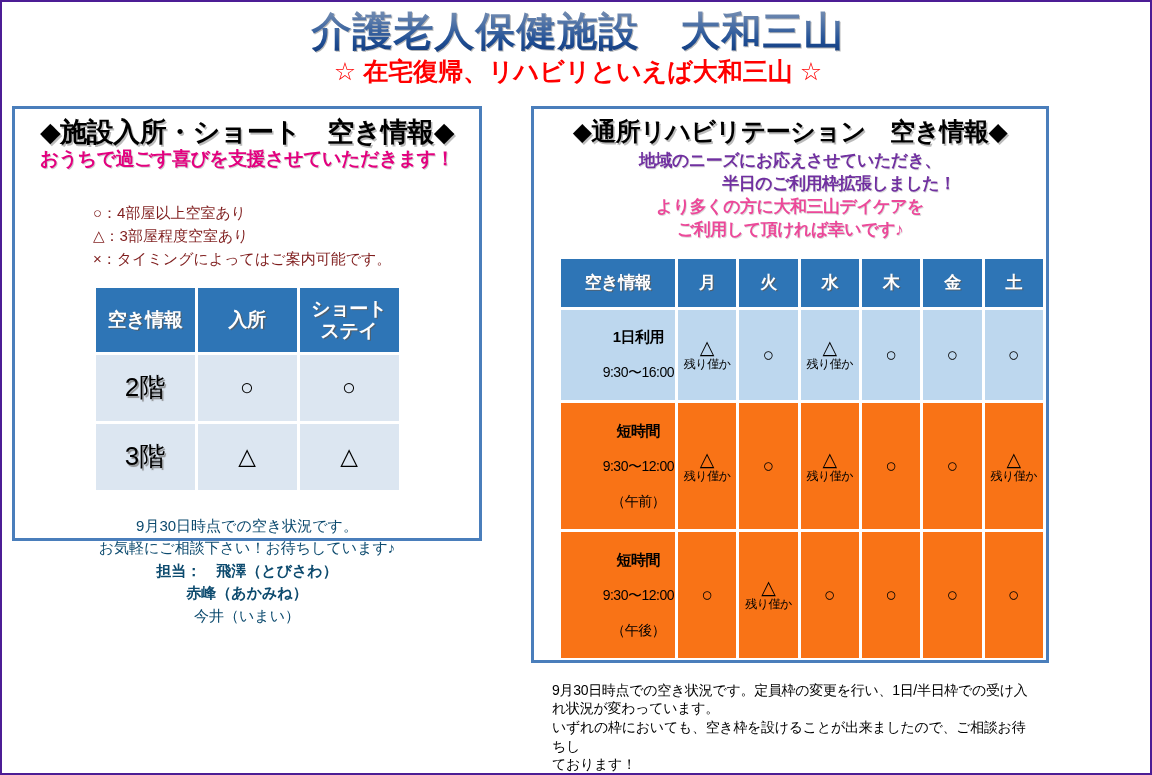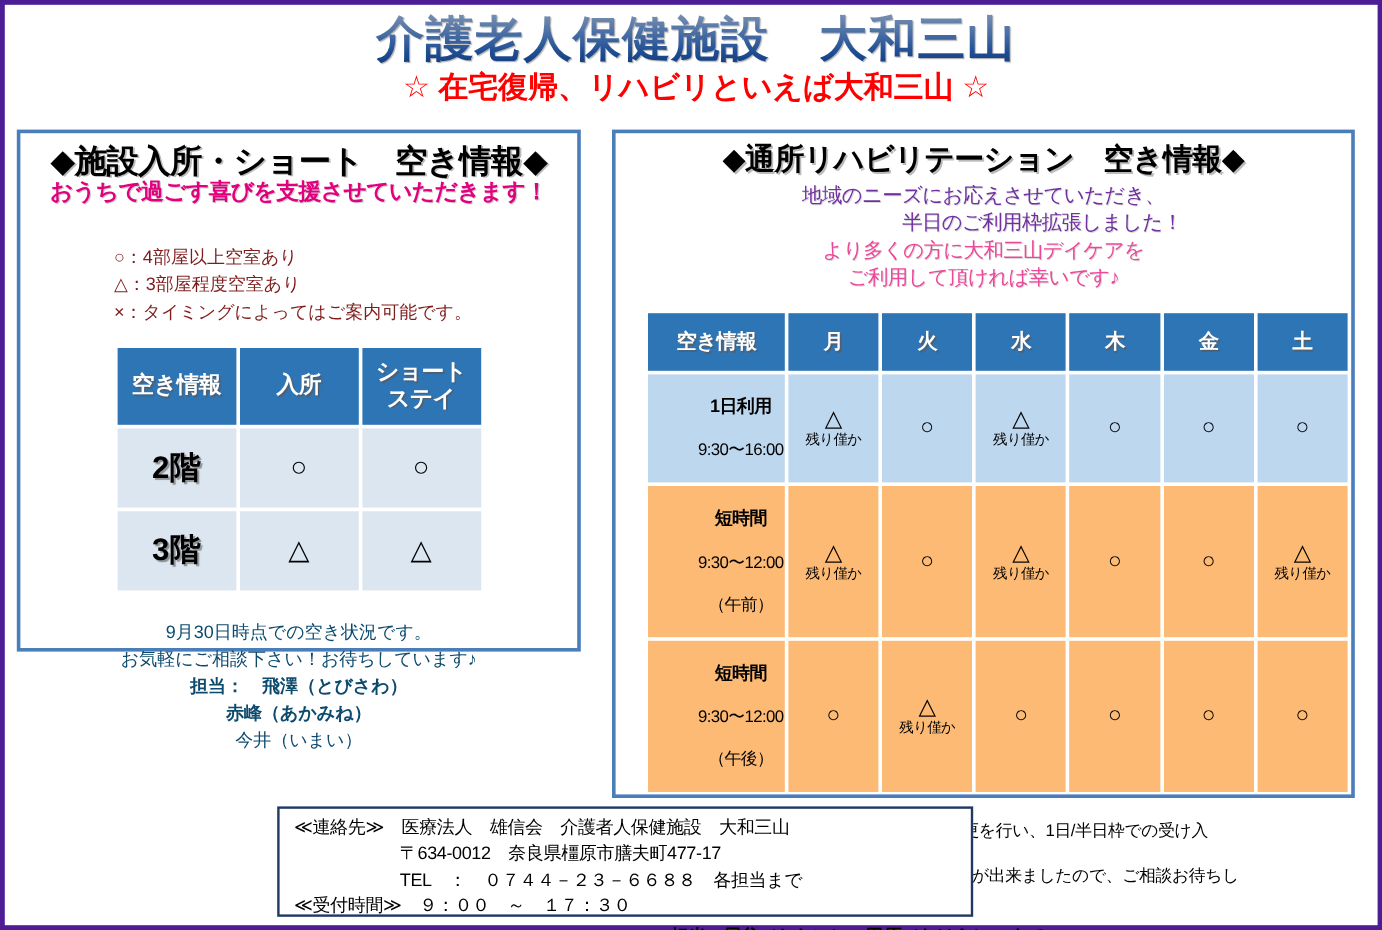--- a/index.html
+++ b/index.html
@@ -5,21 +5,21 @@
   html,body{margin:0;padding:0;}
   body{
     width:1152px;height:775px;
     background:#ffffff;
     font-family:"Liberation Sans","DejaVu Sans",sans-serif;
     overflow:hidden;
     position:relative;
   }
   #page{
     position:absolute;left:0;top:0;width:1152px;height:775px;
-    border:4px solid #4c1d95;
+    border:2px solid #4c1d95;
     box-sizing:border-box;
     background:#fff;
   }
 
   
   .title-wrap{position:absolute;left:0;top:6px;width:1152px;text-align:center;}
   .main-title{
     font-size:40px;font-weight:bold;letter-spacing:1px;
     background:linear-gradient(180deg,#7d93b4 0%,#4a6fa5 38%,#1f4e94 72%,#123a7a 100%);
     -webkit-background-clip:text;background-clip:text;color:transparent;
@@ -35,36 +35,36 @@
   }
 
   
   .panel{
     position:absolute;
     border:3px solid #4a7ebb;
     background:#ffffff;
     box-sizing:border-box;
   }
   #panel-left{left:10px;top:104px;width:470px;height:435px;}
-  #panel-right{left:506px;top:104px;width:619px;height:557px;}
+  #panel-right{left:529px;top:104px;width:518px;height:557px;}
 
   .panel-heading{
     text-align:center;font-size:27px;font-weight:bold;color:#000;
     margin-top:8px;line-height:1.15;letter-spacing:-0.5px;
     text-shadow:1.5px 1.5px 0.5px rgba(150,150,150,.65);
   }
   .panel-heading.small{font-size:25px;}
   .panel-sub-pink{
     text-align:center;font-size:19px;font-weight:bold;color:#e3007f;
     margin-top:0;line-height:1.2;letter-spacing:-0.5px;
     text-shadow:1px 1px 0.5px rgba(160,160,160,.5);
   }
   .notice{
     text-align:center;line-height:1.35;margin-top:4px;
-    font-size:17px;font-weight:normal;letter-spacing:-0.5px;
+    font-size:17px;font-weight:bold;letter-spacing:-0.5px;
     text-shadow:0.8px 0.8px 0.4px rgba(170,170,170,.45);
   }
   .notice .purple{color:#7030a0;}
   .notice .blue{color:#ec4899;}
   .notice div{white-space:pre;}
 
   
   .legend{
     margin:30px 0 0 78px;font-size:15px;color:#7f1d1d;line-height:1.55;
     font-family:"Liberation Sans","DejaVu Sans",sans-serif;
@@ -78,40 +78,40 @@
     background:#2e75b6;color:#fff;font-size:19px;font-weight:bold;
     width:97px;height:62px;vertical-align:middle;text-align:center;
     letter-spacing:-0.5px;line-height:1.12;
     text-shadow:1.4px 1.4px 0.6px rgba(90,90,90,.75);
   }
   .tbl-left td{
     background:#dce6f1;height:64px;text-align:center;vertical-align:middle;
     width:97px;font-size:18px;color:#000;
   }
   .tbl-left td.floor{
-    font-size:26px;font-weight:bold;
+    font-size:26px;font-weight:normal;
     text-shadow:1.6px 1.6px 0.7px rgba(120,120,120,.75);
   }
   .mark{font-size:23px;line-height:1;}
 
   .tbl-right{margin:14px 0 0 24px;}
   .tbl-right th{
     background:#2e75b6;color:#fff;font-size:17px;font-weight:bold;
     height:46px;vertical-align:middle;text-align:center;
     letter-spacing:-0.5px;
     text-shadow:1.3px 1.3px 0.6px rgba(90,90,90,.75);
   }
   .tbl-right th.c0{width:98px;}
   .tbl-right th.day{width:74px;}
   .tbl-right td{
     text-align:center;vertical-align:middle;font-size:13px;color:#000;
     background:#dce6f1;
   }
   .tbl-right tr.r0 td{background:#bdd7ee;height:58px;}
-  .tbl-right tr.r1 td,.tbl-right tr.r2 td{background:#fdba74;height:62px;}
+  .tbl-right tr.r1 td,.tbl-right tr.r2 td{background:#f97316;height:62px;}
   .tbl-right td.label{
     font-size:14px;line-height:1.25;letter-spacing:-0.5px;white-space:pre;
   }
   .tbl-right td.label b{font-weight:bold;font-size:15px;}
   .cell-sym{font-size:19px;line-height:1.05;}
   .cell-note{font-size:12px;font-weight:normal;line-height:1.1;letter-spacing:-0.5px;}
 
   
   .foot-left{
     margin:22px 0 0 0;text-align:center;font-size:15px;line-height:1.5;color:#0c4a6e;
@@ -314,20 +314,14 @@
     <div class="foot-right">
       <p>9月30日時点での空き状況です。定員枠の変更を行い、1日/半日枠での受け入</p>
       <p>れ状況が変わっています。</p>
       <p>いずれの枠においても、空き枠を設けることが出来ましたので、ご相談お待ちし</p>
       <p>ております！</p>
       <div class="staff">担当：尾谷（おたに）、田原（たはら）　まで</div>
     </div>
 
   </div>
 
-  <div id="contact">
-    <div>≪連絡先≫　医療法人　雄信会　介護者人保健施設　大和三山</div>
-    <div>　　　　　　〒634-0012　奈良県橿原市膳夫町477-17</div>
-    <div>　　　　　　TEL　：　０７４４－２３－６６８８　各担当まで</div>
-    <div>≪受付時間≫　９：００　～　１７：３０</div>
-  </div>
 
 </div>
 
 </body></html>

